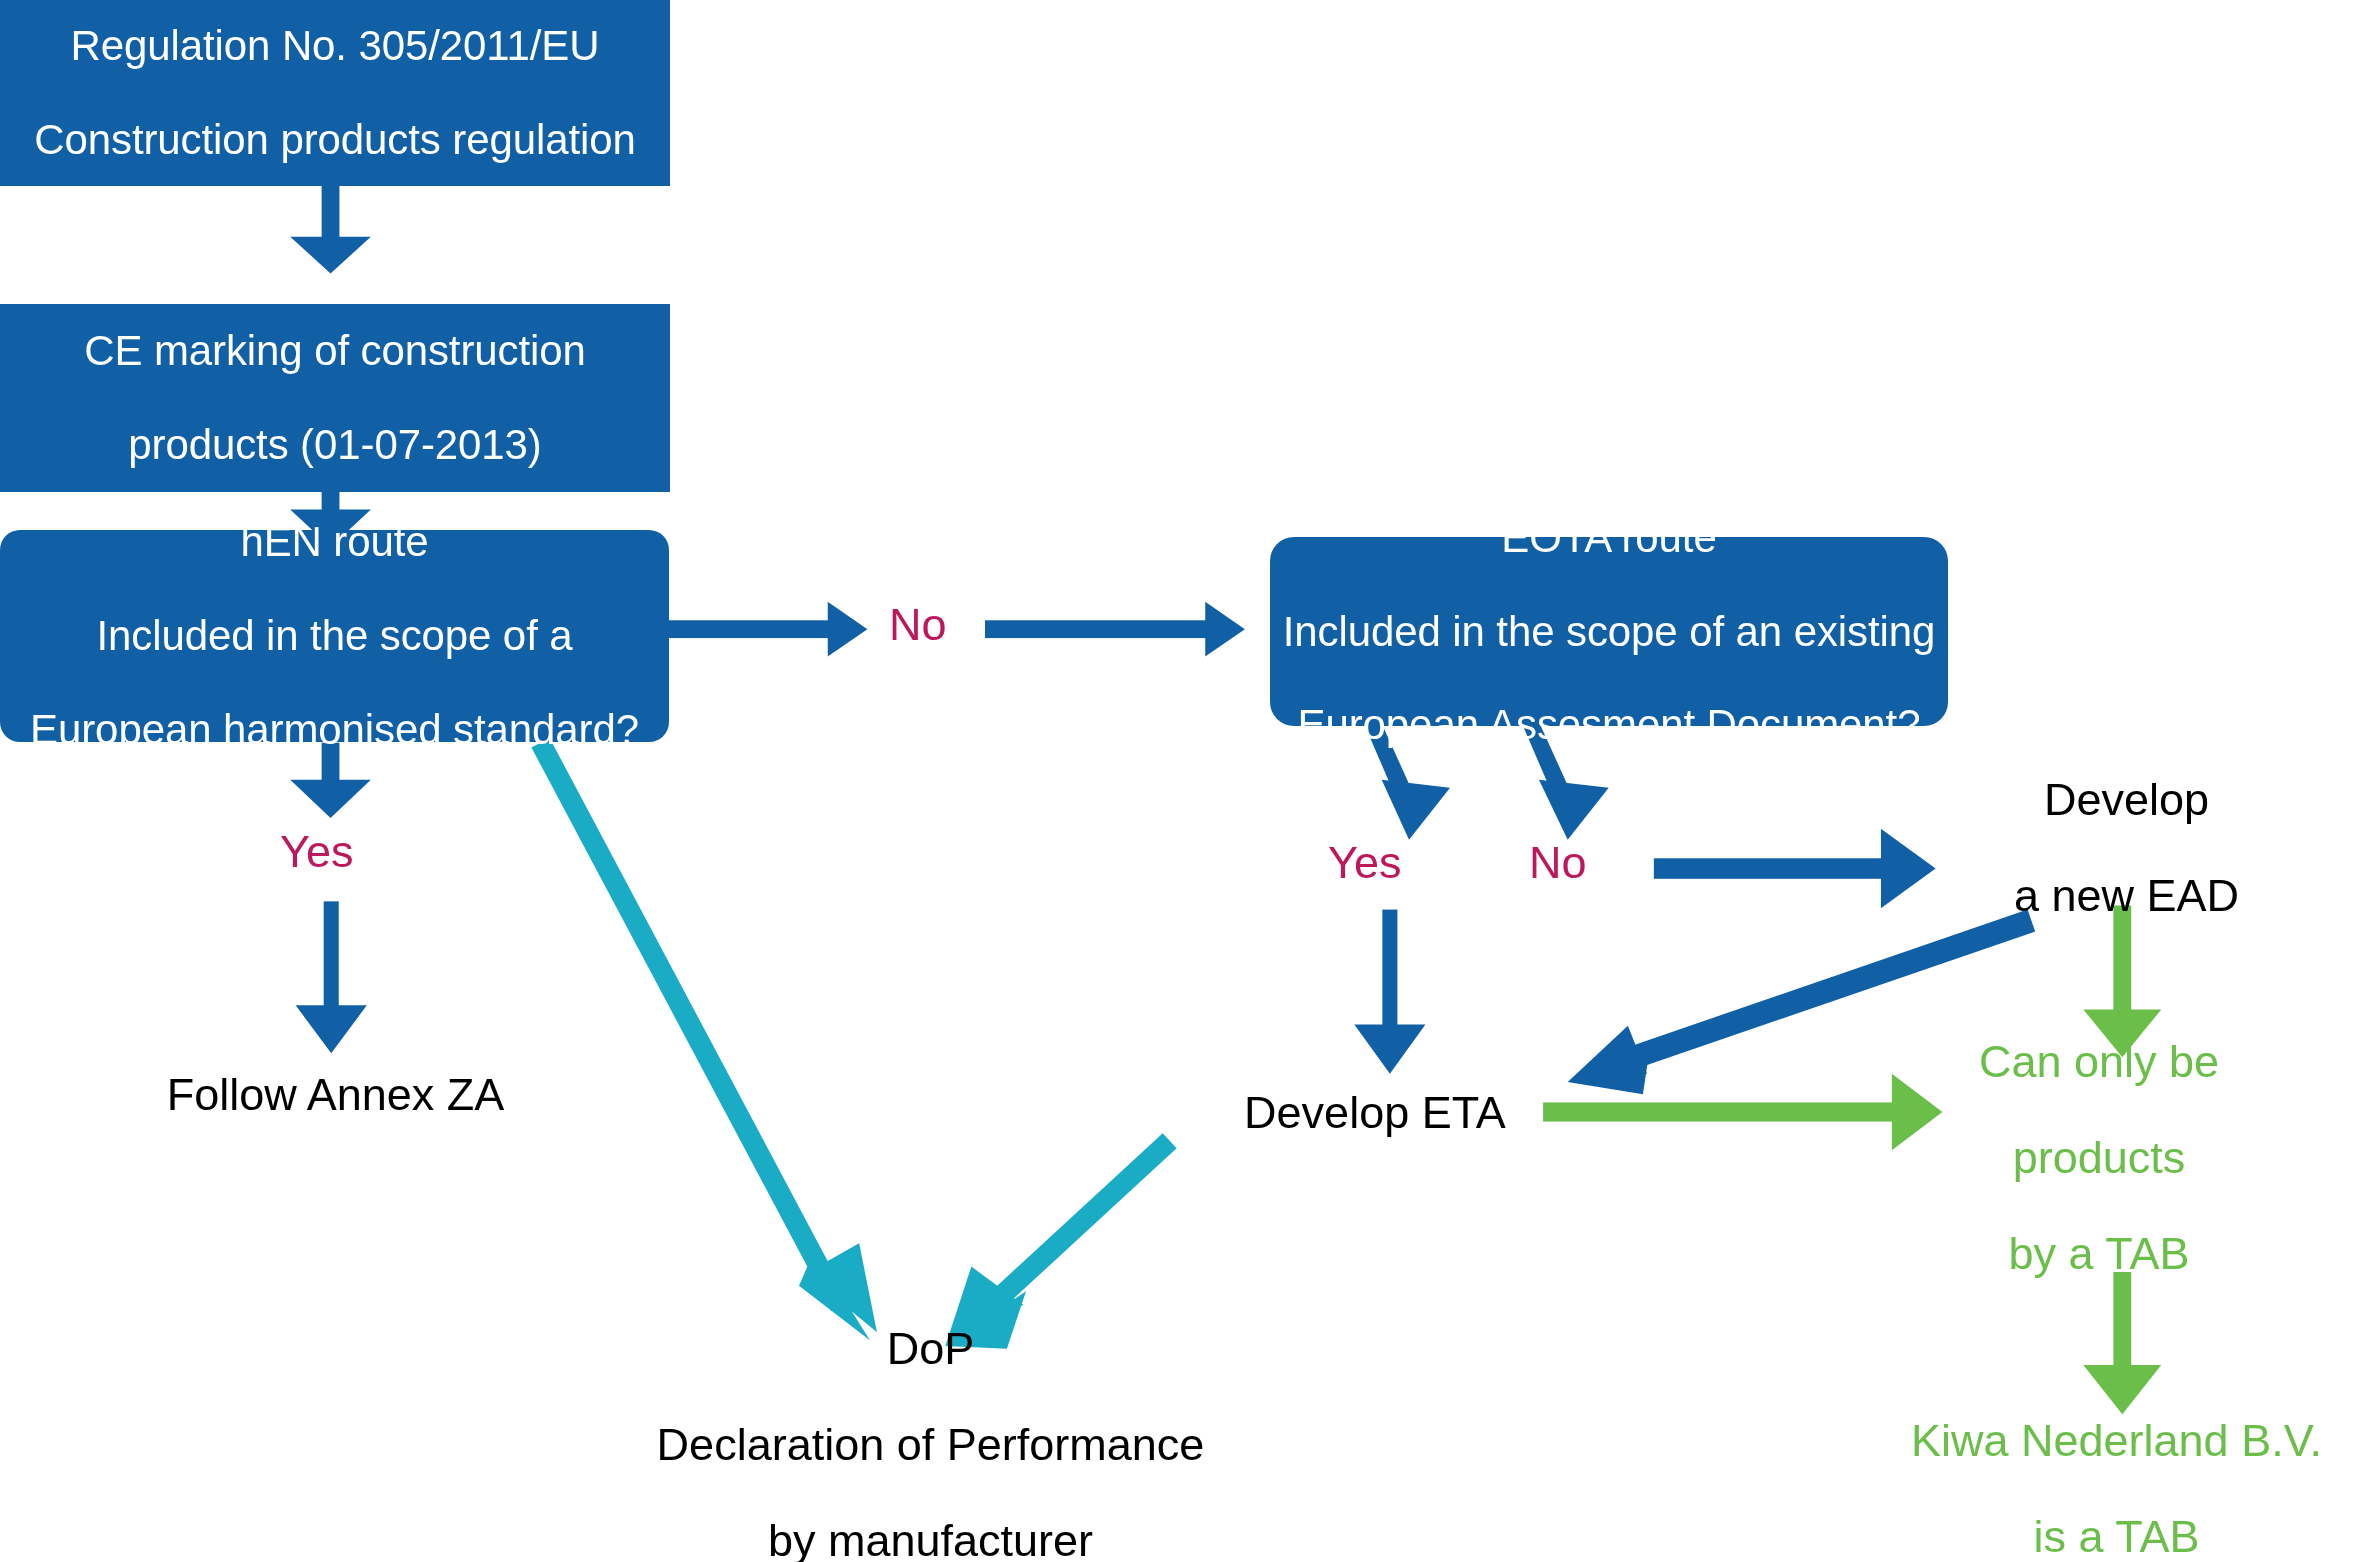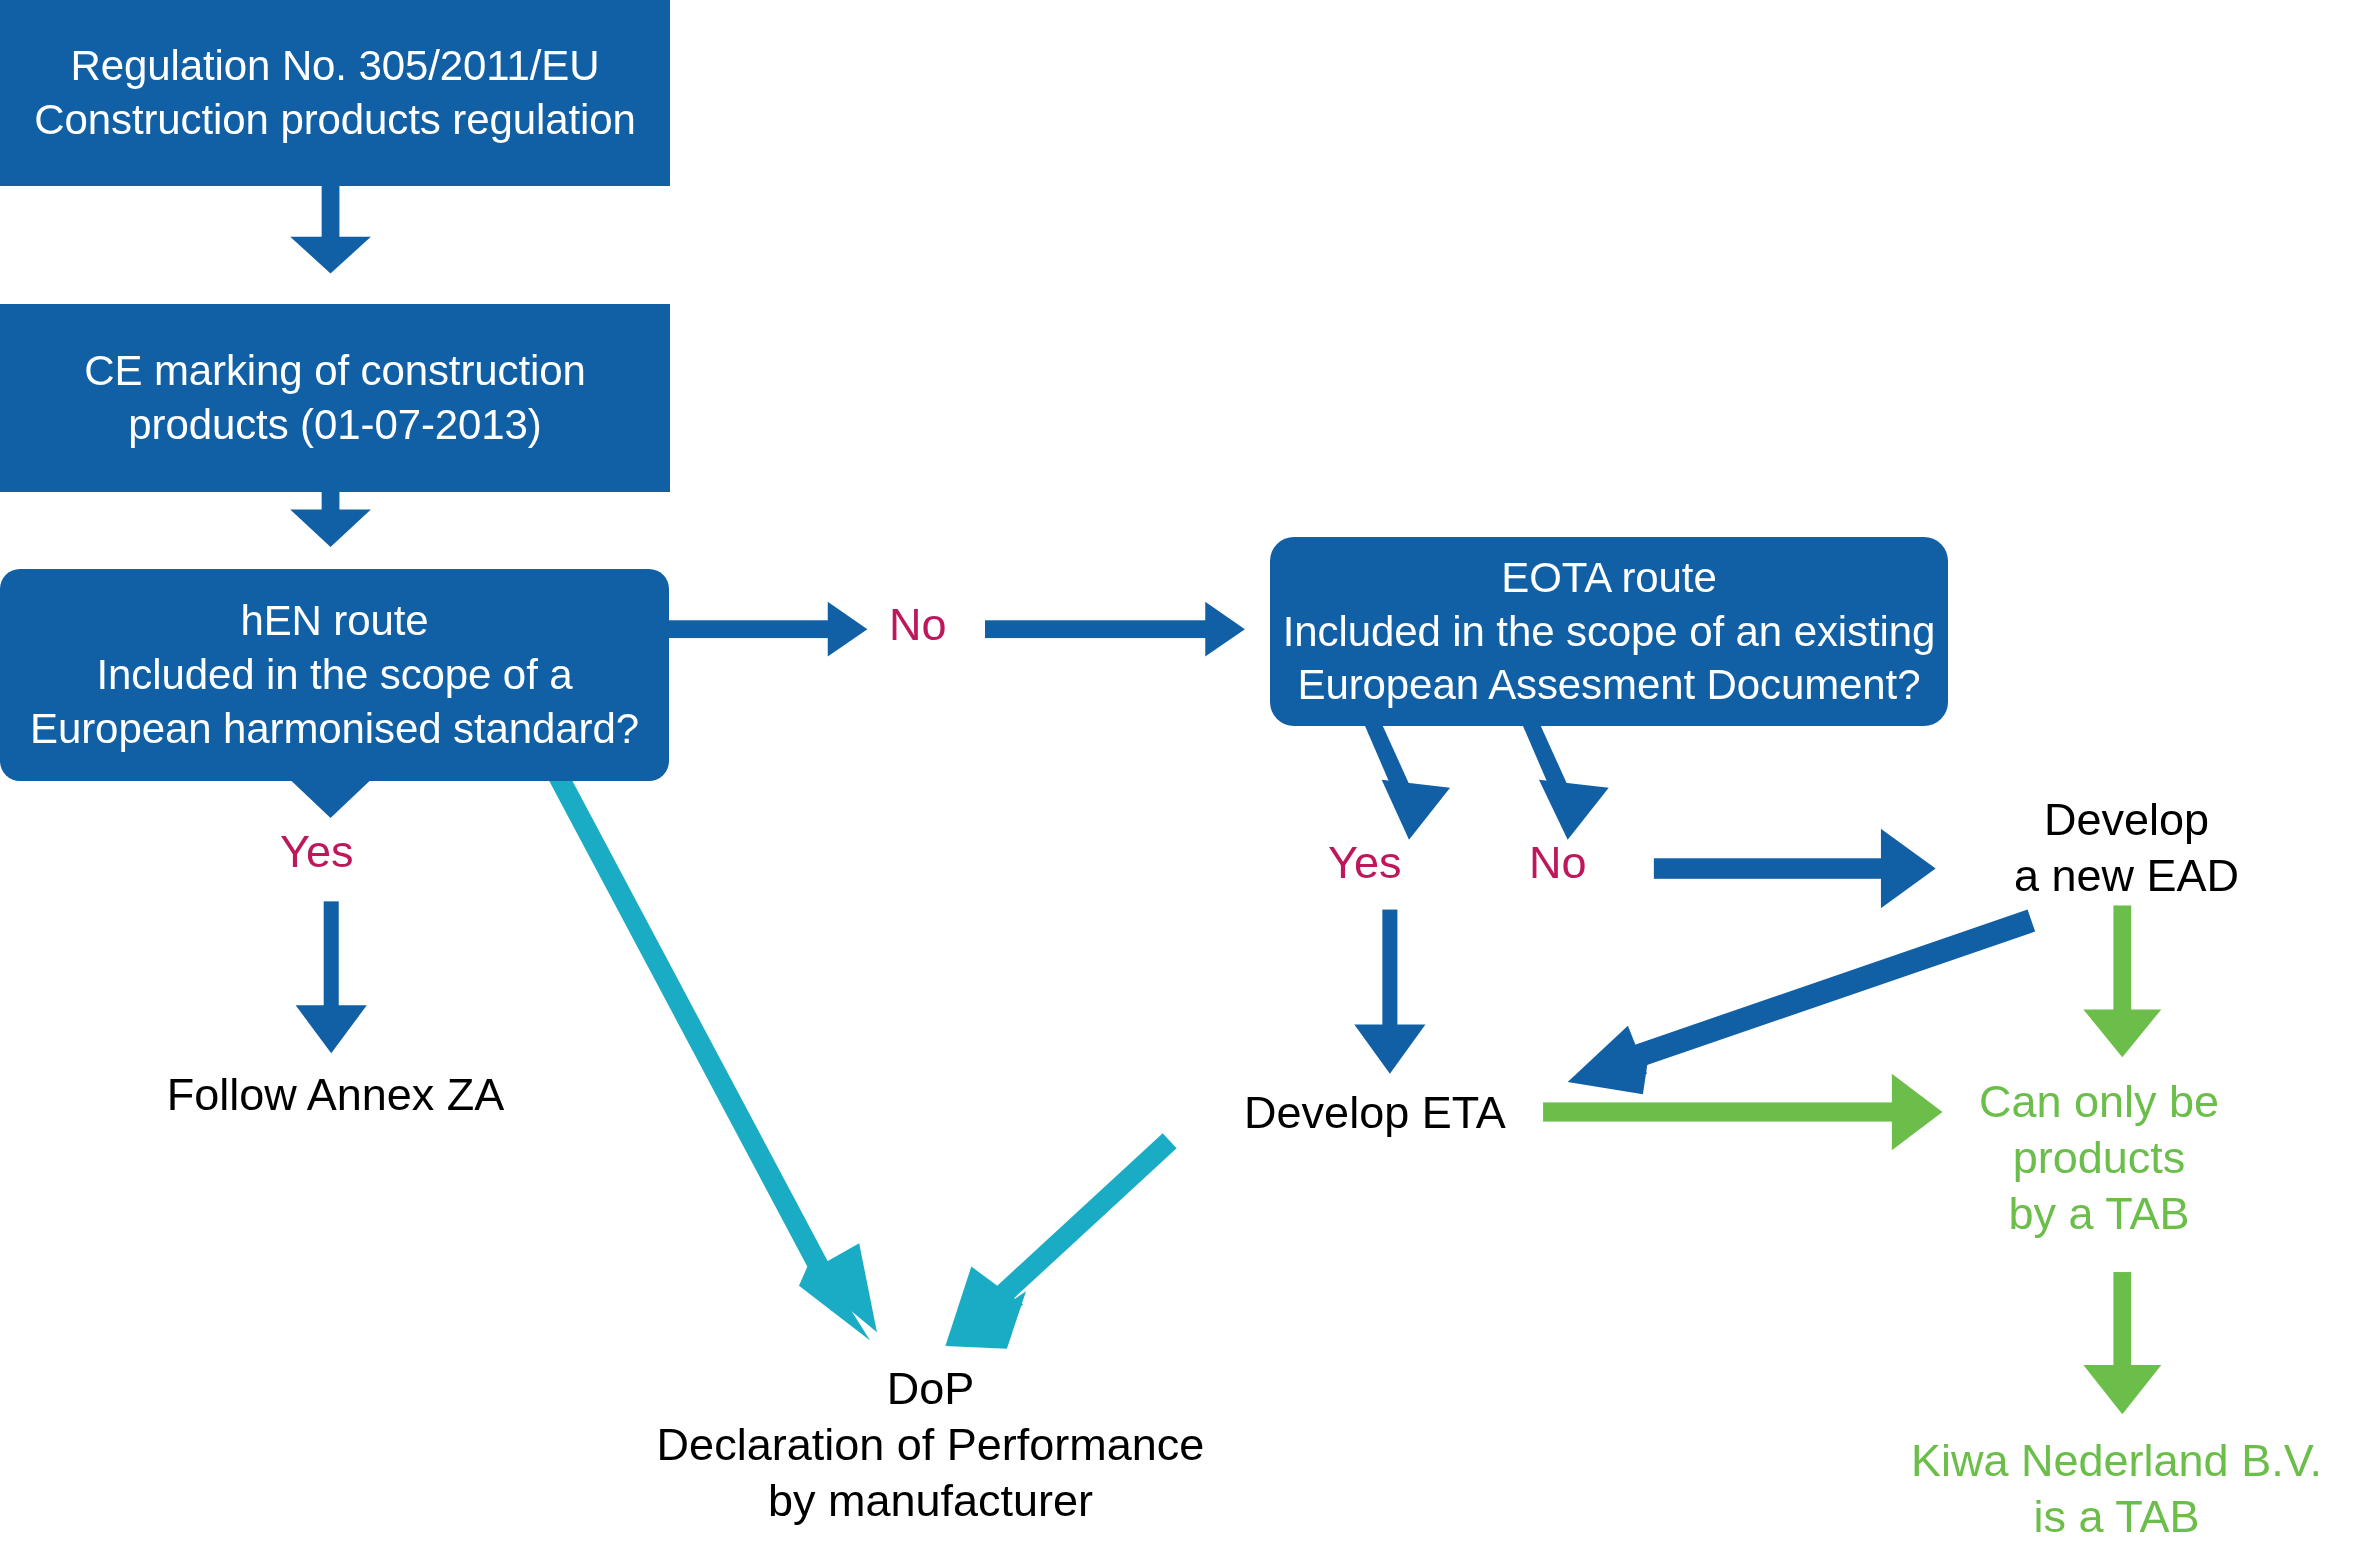--- a/index.html
+++ b/index.html
@@ -23,20 +23,21 @@
     height: 1562px;
   }
   .node {
     position: absolute;
     box-sizing: border-box;
     display: flex;
     flex-direction: column;
     align-items: center;
     justify-content: center;
     text-align: center;
+    gap: 40px;
   }
   .boxnode {
     background: #1160A6;
     color: #ffffff;
     font-size: 42px;
     line-height: 1.28;
     letter-spacing: -0.1px;
   }
   .textnode {
     color: #000000;
@@ -153,21 +154,21 @@
   <div class="node boxnode" style="left:0px; top:0px; width:670px; height:186px;">
     <span class="ln">Regulation No. 305/2011/EU</span>
     <span class="ln">Construction products regulation</span>
   </div>
 
   <div class="node boxnode" style="left:0px; top:272px; width:670px; height:188px;margin-top:32px;">
     <span class="ln">CE marking of construction</span>
     <span class="ln">products (01-07-2013)</span>
   </div>
 
-  <div class="node boxnode" style="left:0px; top:569px; width:669px; height:212px;border-radius:20px;">
+  <div class="node boxnode" style="left:0px; top:530px; width:669px; height:212px;border-radius:20px;">
     <span class="ln">hEN route</span>
     <span class="ln">Included in the scope of a</span>
     <span class="ln">European harmonised standard?</span>
   </div>
 
   <div class="node boxnode" style="left:1270px; top:537px; width:678px; height:189px;border-radius:24px;">
     <span class="ln">EOTA route</span>
     <span class="ln">Included in the scope of an existing</span>
     <span class="ln">European Assesment Document?</span>
   </div>

